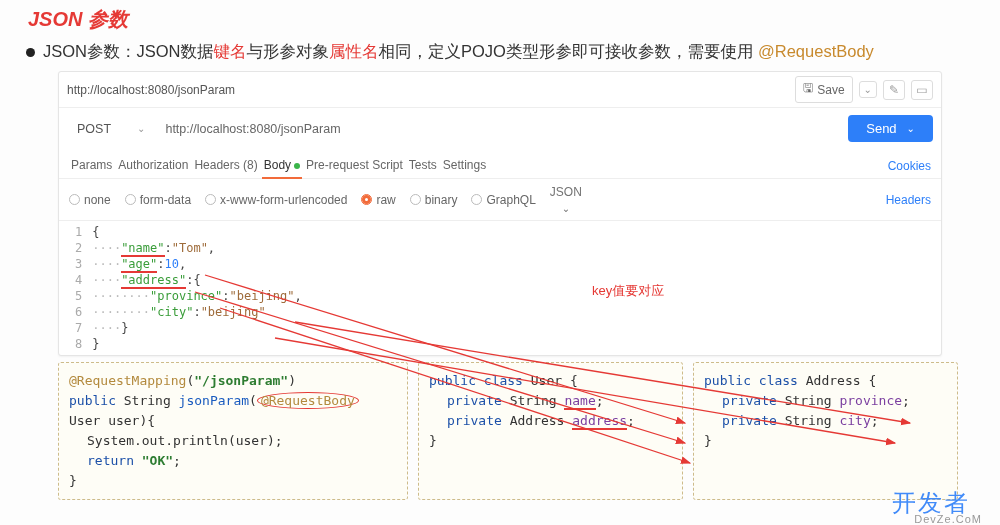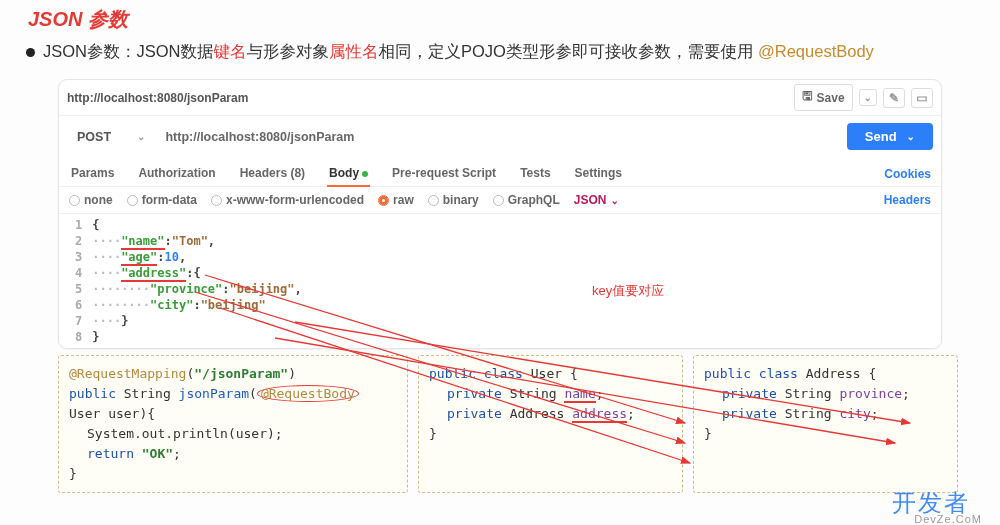--- a/index.html
+++ b/index.html
@@ -3,43 +3,43 @@
 <meta charset="utf-8">
 <style>
 *{box-sizing:border-box;margin:0;padding:0;}
 body{font-family:-apple-system,BlinkMacSystemFont,"Segoe UI","Microsoft YaHei",sans-serif;background:#fdfdfd;width:1000px;height:525px;overflow:hidden;font-size:13px;color:#333;position:relative;}
 .title{color:#e53935;font-size:20px;font-weight:700;padding:6px 0 4px 28px;font-style:italic;}
 .bullet-row{padding:4px 0 8px 26px;display:flex;align-items:center;gap:8px;}
 .dot{width:9px;height:9px;border-radius:50%;background:#222;}
 .desc{font-size:16.5px;}
 .desc .red{color:#e53935;}
 .desc .gold{color:#c88a2e;}
-.postman{margin:8px 58px 6px 58px;border:1px solid #e5e5e5;border-radius:9px;box-shadow:0 1px 2px rgba(0,0,0,.05);background:#fff;font-weight:bold;}
+.postman{margin:0 58px 6px 58px;border:1px solid #e5e5e5;border-radius:3px;box-shadow:0 1px 2px rgba(0,0,0,.05);background:#fff;}
 .pm-top{display:flex;align-items:center;padding:4px 8px;border-bottom:1px solid #eee;font-size:12px;gap:6px;}
 .pm-url-tab{color:#555;flex:1;}
 .savebtn{border:1px solid #ddd;border-radius:3px;padding:2px 7px;color:#666;display:flex;align-items:center;gap:4px;}
 .chev{font-size:10px;color:#999;border:1px solid #ddd;padding:2px 4px;border-radius:3px;}
 .iconbtn{border:1px solid #ddd;border-radius:3px;width:22px;height:20px;display:flex;align-items:center;justify-content:center;color:#999;}
 .pm-req{display:flex;align-items:center;padding:7px 8px;gap:10px;}
 .method{color:#555;font-size:12.5px;padding:3px 10px;display:flex;align-items:center;gap:26px;text-align:right;}
 .method .dd{color:#999;font-size:10px;}
 .urlin{flex:1;color:#666;font-size:12.5px;}
 .send{background:#2d7ff9;color:#fff;border-radius:4px;padding:6px 18px;font-size:13px;display:flex;align-items:center;gap:10px;}
 .send .dd{font-size:10px;}
-.pm-tabs{display:flex;align-items:center;gap:20px;padding:4px 10px 0 10px;font-size:12px;color:#666;border-bottom:1px solid #eee;}
+.pm-tabs{display:flex;align-items:center;gap:2px;padding:4px 10px 0 10px;font-size:12px;color:#666;border-bottom:1px solid #eee;}
 .pm-tabs .tab{padding:5px 2px 6px 2px;position:relative;}
 .pm-tabs .active{color:#333;}
 .pm-tabs .active::after{content:"";position:absolute;left:0;right:0;bottom:-1px;height:2px;background:#f26b3a;}
 .gdot{width:6px;height:6px;border-radius:50%;background:#3bb54a;display:inline-block;margin-left:3px;vertical-align:middle;}
 .cookies{margin-left:auto;color:#2d7ff9;}
 .pm-radio{display:flex;align-items:center;gap:14px;padding:6px 10px;font-size:12px;color:#666;border-bottom:1px solid #eee;}
 .r{display:flex;align-items:center;gap:4px;}
 .rcircle{width:11px;height:11px;border-radius:50%;border:1px solid #bbb;background:#fff;display:inline-block;}
 .rcircle.sel{border-color:#f26b3a;box-shadow:inset 0 0 0 3px #f26b3a;}
-.jsonlbl{color:#be185d;}
+.jsonlbl{color:#737373;flex-direction:column;}
 .beautify{margin-left:auto;color:#2d7ff9;}
 .editor{display:flex;font-family:Menlo,Consolas,monospace;font-size:12px;padding:3px 0 3px 0;line-height:16px;}
 .gutter{text-align:right;color:#aaa;padding:0 10px 0 16px;}
 .code{color:#444;white-space:pre;}
 .code .k{color:#3a9d3a;}
 .code .q{color:#9e6b3a;}
 .code .n{color:#2d7ff9;}
 .code .uline{border-bottom:2px solid #e53935;}
 .codeblocks{display:flex;gap:10px;padding:0 42px 0 58px;}
 .cb{border:1px dashed #cdbb8a;background:#fefdf6;border-radius:3px;padding:8px 10px;font-family:Menlo,Consolas,monospace;font-size:13px;line-height:20px;position:relative;}

